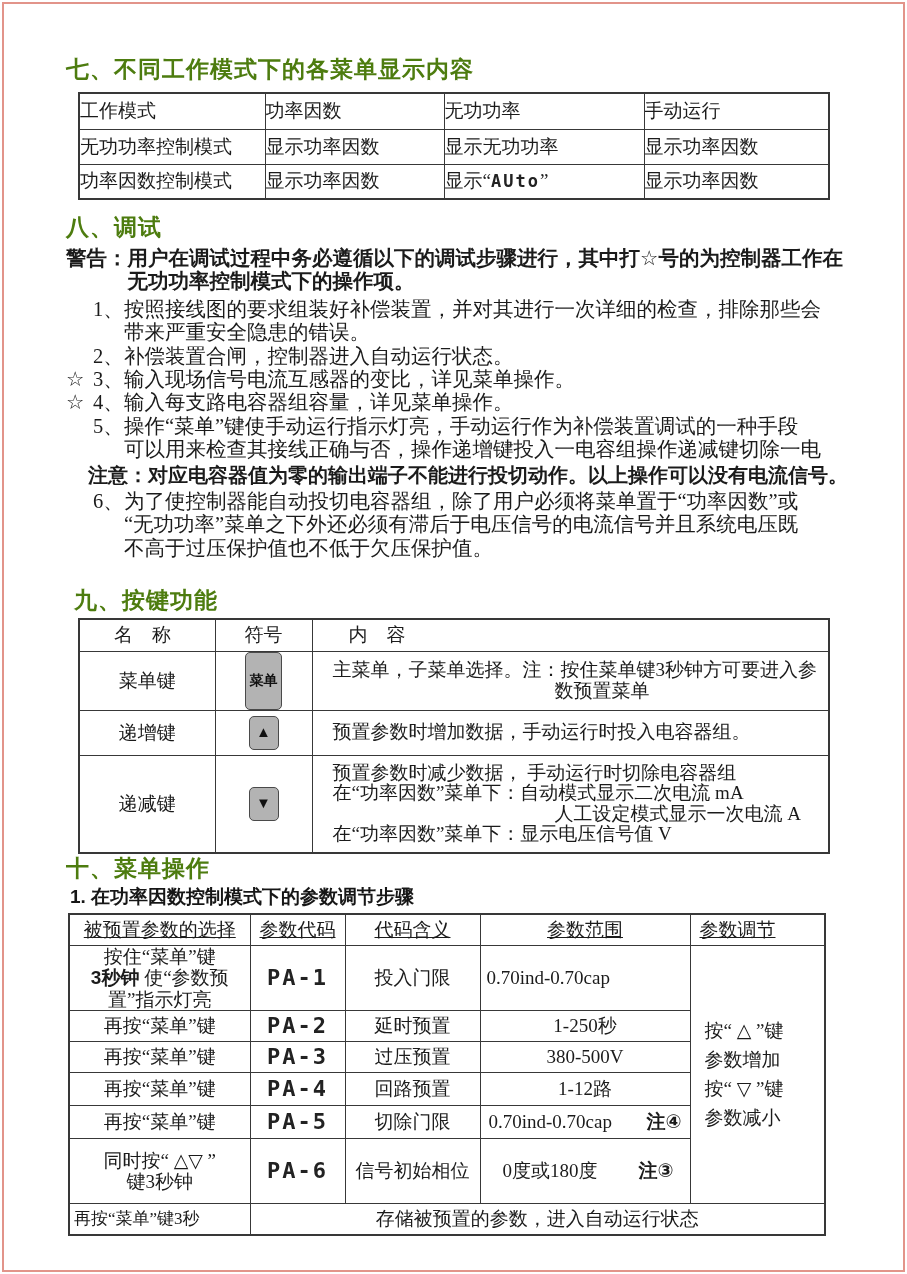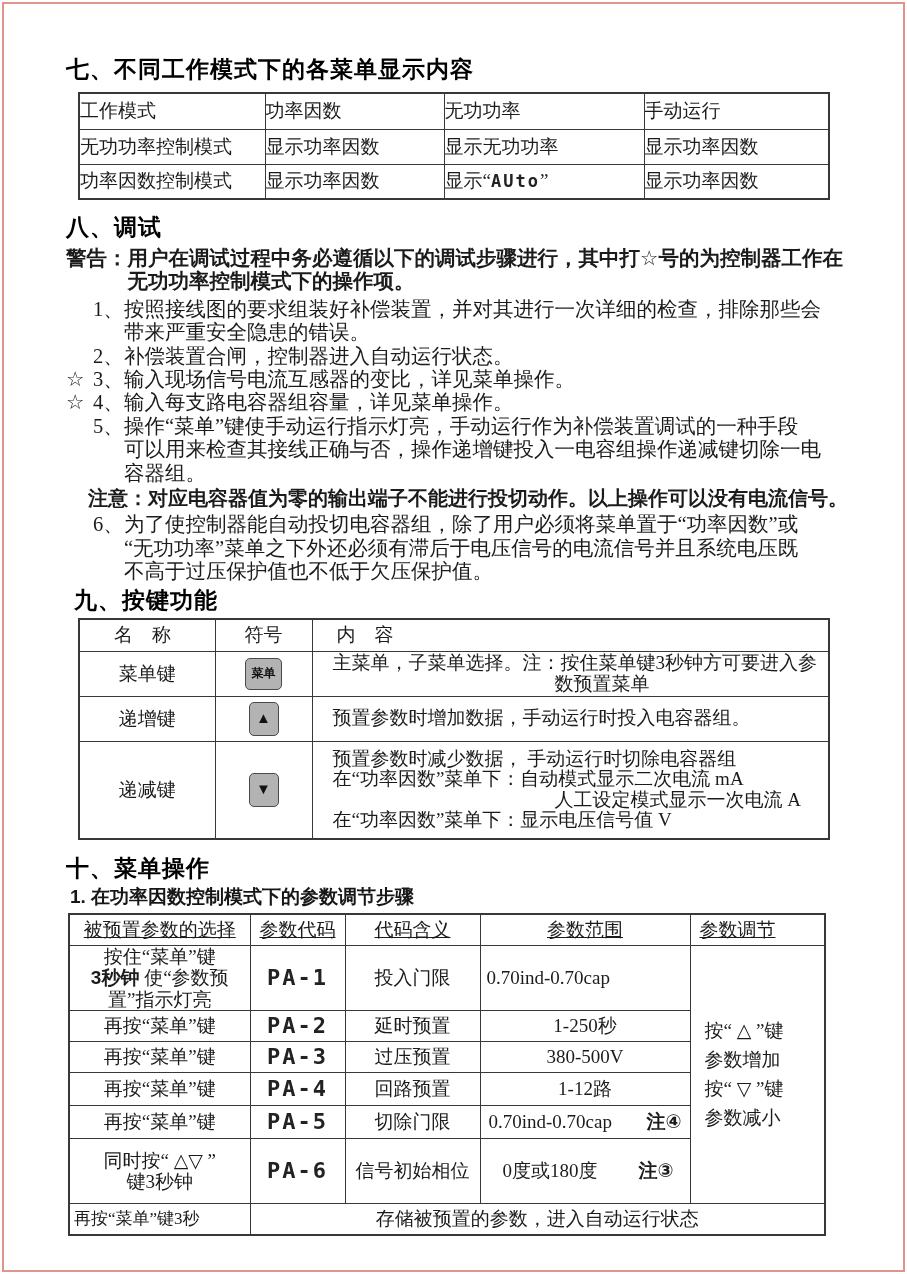--- a/index.html
+++ b/index.html
@@ -7,21 +7,21 @@
   #page {
     position:relative; width:907px; height:1274px; background:#ffffff;
     font-family:"Liberation Serif","DejaVu Serif",serif; color:#1b1b1b; overflow:hidden;
   }
   #page-frame {
     position:absolute; left:2px; top:2px; right:2px; bottom:2px;
     border:2px solid #e2948a; pointer-events:none;
   }
   .sec-heading {
     position:absolute; font-family:"Liberation Sans","DejaVu Sans",sans-serif;
-    font-weight:bold; font-size:23px; color:#000000; letter-spacing:1px; white-space:nowrap;
+    font-weight:bold; font-size:23px; color:#4d7c0f; letter-spacing:1px; white-space:nowrap;
   }
   
   table.doc { border-collapse:collapse; table-layout:fixed; border:2px solid #383838; }
   table.doc td, table.doc th {
     border:1.5px solid #383838; padding:0; font-weight:normal; overflow:hidden;
   }
   
   #t7 { position:absolute; left:78px; top:92px; width:750px; font-size:19px; text-align:left; }
   #t7 tr { height:35px; } #t7 tr.hrow { height:36px; }
   .seg {
@@ -38,28 +38,28 @@
   .step .num  { flex:none; width:31px; }
   .step .lines { flex:1; }
   .note8 {
     font-family:"Liberation Sans","DejaVu Sans",sans-serif; font-weight:bold;
     margin:2px 0 3px 22px; font-size:20px; white-space:nowrap;
   }
   
   #t9 { position:absolute; left:78px; top:618px; width:750px; font-size:19px; }
   #t9 tr.hrow { height:32px; } #t9 tr.r1 { height:45px; } #t9 tr.r2 { height:45px; } #t9 tr.r3 { height:98px; }
   #t9 th { text-align:left; padding-left:34px; }
-  #t9 th.c-cont { padding-left:24px;margin-left:48px; }
+  #t9 th.c-cont { padding-left:36px;margin-left:48px; }
   #t9 td.c-name, #t9 td.c-sym { text-align:center; }
   #t9 td.c-cont { text-align:left; padding-left:20px; line-height:20.5px; }
   .key {
     display:inline-flex; align-items:center; justify-content:center;
     background:#b3b3b3; border:1.5px solid #4a4a4a; border-radius:5px; color:#111;
   }
-  .key-menu { width:37px; height:32px; font-size:12px; font-weight:bold;
+  .key-menu { width:37px; height:58px; font-size:14px; font-weight:bold;
     font-family:"Liberation Sans","DejaVu Sans",sans-serif; letter-spacing:0; }
   .key-arrow { width:30px; height:34px; font-size:15px; }
   .indent-deep { margin-left:222px; }
   
   #s10-subtitle {
     position:absolute; left:70px; top:884px; font-family:"Liberation Sans","DejaVu Sans",sans-serif;
     font-weight:bold; font-size:19px; color:#161616;
   }
   #t10 { position:absolute; left:68px; top:913px; width:756px; font-size:19px; }
   #t10 tr.hrow { height:31px; } #t10 tr.r-tall { height:65px; }
@@ -160,21 +160,20 @@
         <div>输入每支路电容器组容量，详见菜单操作。</div>
       </div>
     </div>
 
     <div class="step">
       <span class="star"></span>
       <span class="num">5、</span>
       <div class="lines">
         <div>操作“菜单”键使手动运行指示灯亮，手动运行作为补偿装置调试的一种手段</div>
         <div>可以用来检查其接线正确与否，操作递增键投入一电容组操作递减键切除一电</div>
-        <div>容器组。</div>
       </div>
     </div>
 
     <div class="note8">注意：对应电容器值为零的输出端子不能进行投切动作。以上操作可以没有电流信号。</div>
 
     <div class="step">
       <span class="star"></span>
       <span class="num">6、</span>
       <div class="lines">
         <div>为了使控制器能自动投切电容器组，除了用户必须将菜单置于“功率因数”或</div>

